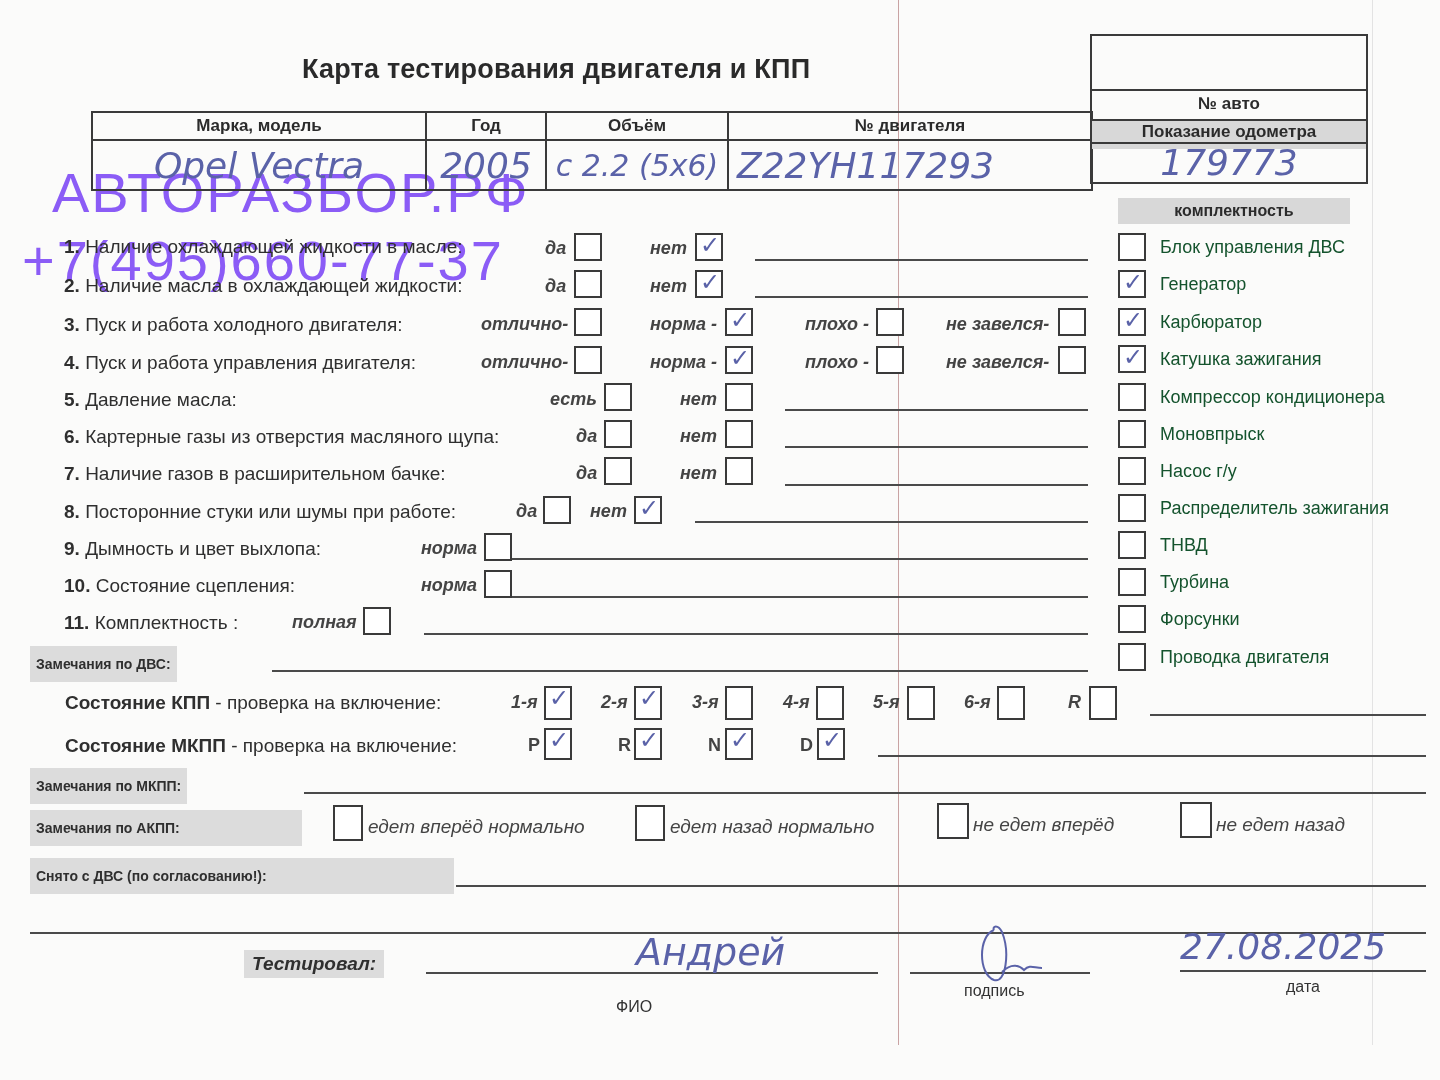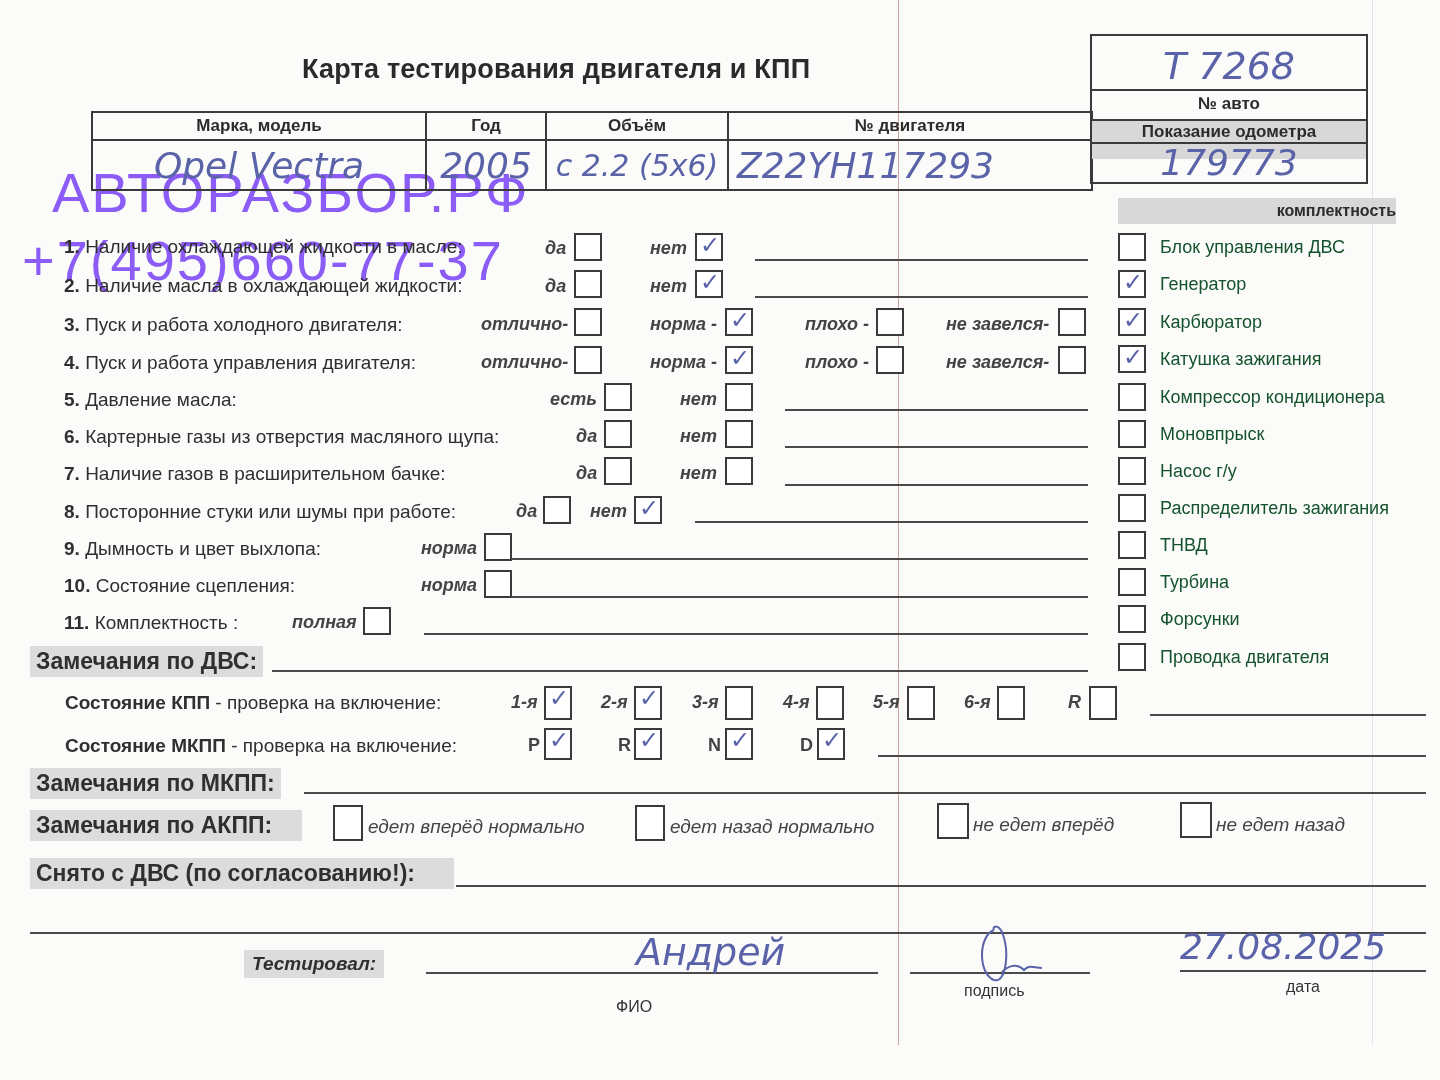--- a/index.html
+++ b/index.html
@@ -18,38 +18,38 @@
   table.hdr { position: absolute; left: 91px; top: 111px; border-collapse: collapse; }
   table.hdr td { border: 2px solid #3a3a3a; padding: 0; text-align: center; }
   table.hdr .h { height: 26px; font-size: 17px; font-weight: bold; }
   table.hdr .v { height: 48px; font-size: 36px; }
 
   .autobox { left: 1090px; top: 34px; width: 278px; height: 150px; border: 2px solid #3a3a3a; box-sizing: border-box; }
   .autobox .num { position: absolute; left: 0; right: 0; top: 8px; height: 50px; text-align: center; font-size: 38px; }
   .autobox .sep1 { position: absolute; left: 0; right: 0; top: 53px; border-top: 2px solid #3a3a3a; }
   .autobox .lbl { position: absolute; left: 0; right: 0; top: 58px; text-align: center; font-size: 17px; font-weight: bold; }
   .autobox .sep2 { position: absolute; left: 0; right: 0; top: 83px; border-top: 2px solid #3a3a3a; }
-  .autobox .lbl2 { position: absolute; left: 0; right: 0; top: 85px; height: 38px; background: #d8d8d8; text-align: center; font-size: 17px; font-weight: bold; line-height: 22px; }
+  .autobox .lbl2 { position: absolute; left: 0; right: 0; top: 85px; height: 28px; background: #d8d8d8; text-align: center; font-size: 17px; font-weight: bold; line-height: 22px; }
   .autobox .sep3 { position: absolute; left: 0; right: 0; top: 106px; border-top: 2px solid #3a3a3a; }
   .autobox .odo { position: absolute; left: 0; right: 0; top: 106px; text-align: center; font-size: 36px; }
 
   .watermark { color: #8b5cf6; font-size: 56px; white-space: nowrap; letter-spacing: 2px; }
 
   .cb { position: absolute; width: 28px; height: 28px; border: 2px solid #3a3a3a; box-sizing: border-box; background: #fff; }
   .cb.checked::after { content: "\2713"; position: absolute; left: 3px; top: -4px; font-size: 24px; color: #5a62a8; font-family: "DejaVu Sans", sans-serif; }
   .q { position: absolute; font-size: 19px; white-space: nowrap; color: #2f2f2f; }
   .opt { position: absolute; font-size: 18px; font-style: italic; font-weight: bold; white-space: nowrap; color: #444; }
   .line { position: absolute; height: 0; border-top: 2px solid #4a4a4a; }
 
-  .kit-head { left: 1118px; top: 198px; width: 278px; height: 26px; background: #d8d8d8; text-align: right; font-size: 16px; font-weight: bold; line-height: 26px; }
+  .kit-head { left: 1118px; top: 198px; width: 232px; height: 26px; background: #d8d8d8; text-align: center; font-size: 16px; font-weight: bold; line-height: 26px; }
   .kit-item { position: absolute; left: 1118px; height: 30px; }
   .kit-item .cb { left: 0; top: 0; }
   .kit-item .kl { position: absolute; left: 42px; top: 4px; font-size: 18px; white-space: nowrap; color: #14532d; }
 
-  .section { position: absolute; font-size: 23px; font-weight: bold; background: #dcdcdc; padding: 2px 6px; white-space: nowrap; color: #2f2f2f; }
+  .section { position: absolute; font-size: 14px; font-weight: bold; background: #dcdcdc; padding: 10px 6px; white-space: nowrap; color: #2f2f2f; }
   .kpp { position: absolute; font-size: 19px; white-space: nowrap; color: #2f2f2f; }
   .kpp b { font-weight: bold; }
   .akpp-opt { position: absolute; font-size: 19px; font-style: italic; white-space: nowrap; color: #444; }
   .small { position: absolute; font-size: 16px; color: #333; white-space: nowrap; }
 </style>
 </head>
 <body>
 
 <div class="red-line"></div>
 <div class="fold-line"></div>
@@ -70,21 +70,20 @@
   <tr>
     <td class="v hw">Opel Vectra</td>
     <td class="v hw">2005</td>
     <td class="v hw" style="font-size:30px">c 2.2 (5x6)</td>
     <td class="v hw" style="text-align:left; padding-left:8px;">Z22YH117293</td>
   </tr>
 </tbody>
   </table>
 
 <div class="abs autobox">
-  <div class="num hw">T 7268</div>
   <div class="sep1"></div>
   <div class="lbl">№ авто</div>
   <div class="sep2"></div>
   <div class="lbl2">Показание одометра</div>
   <div class="sep3"></div>
   <div class="odo hw">179773</div>
 </div>
 
 <div class="q" style="left:64px; top:236px;"><b>1.</b> <span>Наличие охлаждающей жидкости в масле:</span></div>
 <div class="opt" style="left:545px; top:238px;">да</div>

